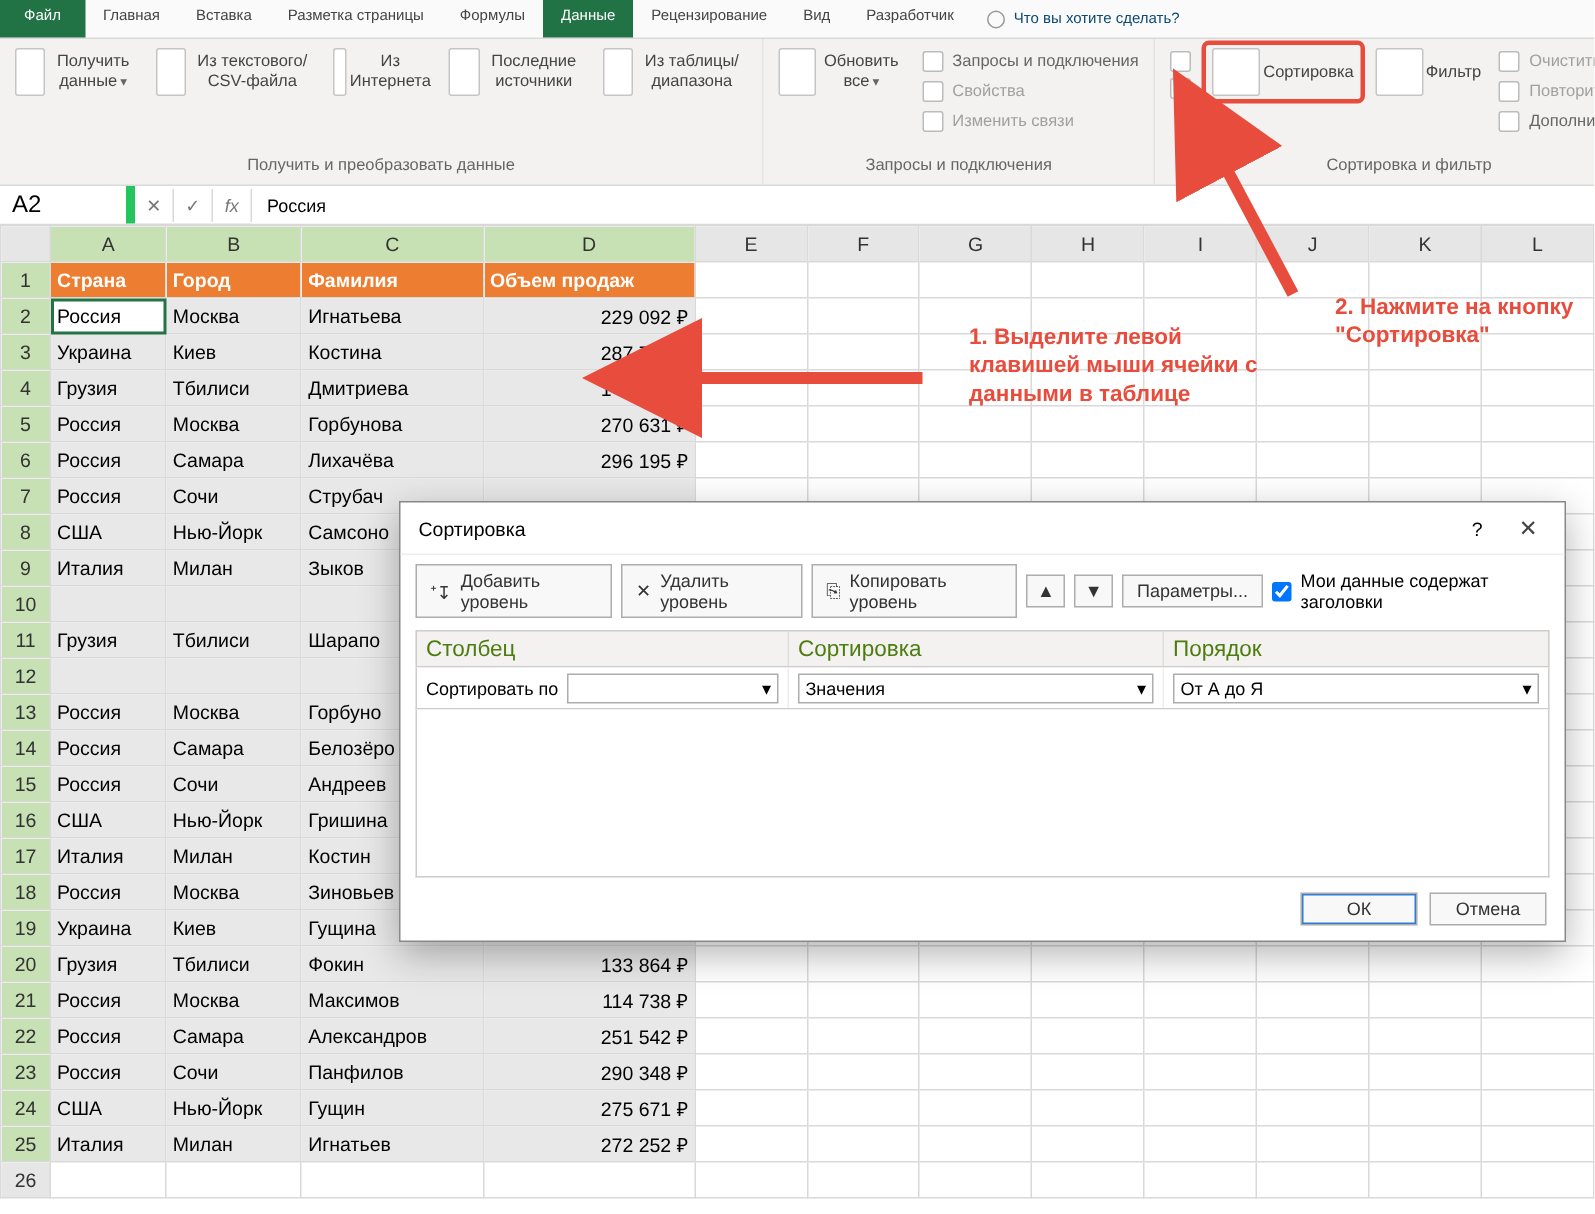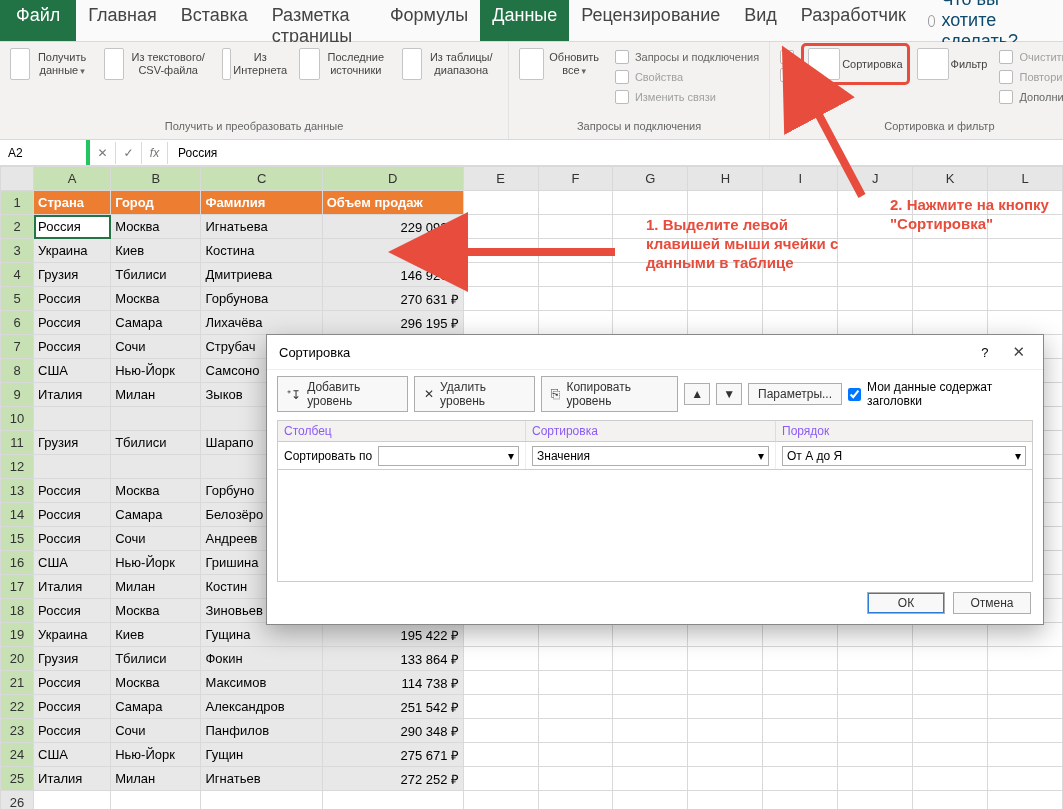--- a/index.html
+++ b/index.html
@@ -10,24 +10,24 @@
     background: #fff;
     width: 1063px;
     height: 809px;
     overflow: hidden;
     position: relative;
   }
   
   .menubar {
     display: flex;
     background: #fafafa;
-    height: 42px;
+    height: 26px;
     border-bottom: 1px solid #d9d9d9;
     user-select: none;
-    font-size: 18px;
+    font-size: 10px;
   }
   .menubar .tab {
     padding: 5px 12px 4px;
     color: #444;
     cursor: default;
   }
   .menubar .tab.active {
     background: #217346;
     color: #fff;
   }
@@ -88,21 +88,21 @@
   .vcol{display:flex;flex-direction:column;gap:2px;justify-content:flex-start;padding-top:2px;}
   .group.sort .bigbtn.highlight {
     outline:3px solid #e74c3c;outline-offset:0px;border-radius:2px;
     padding:2px 4px 2px;
   }
   .chev::after{content:"▾";font-size:9px;color:#666;margin-left:2px;}
   
   .fbar {
     display:flex;align-items:center;height:26px;border-bottom:1px solid #d9d9d9;background:#fff;
   }
-  .fbar .namebox{width:90px;border:none;border-right:4px solid #22c55e;padding:3px 8px;font-size:12px;height:100%;}
+  .fbar .namebox{width:90px;border:none;border-right:6px solid #22c55e;padding:3px 8px;font-size:16px;height:100%;}
   .fbar .btns{display:flex;gap:0;}
   .fbar .fx-btn{width:26px;text-align:center;color:#777;font-size:12px;border-right:1px solid #d9d9d9;padding:4px 0;}
   .fbar .fx-btn.fx{font-style:italic}
   .fbar .val{flex:1;padding:3px 10px;font-size:12px;border:none;height:100%;}
   
   .gridwrap{position:relative;}
   table.sheet{border-collapse:collapse;table-layout:fixed;width:1063px;}
   table.sheet th, table.sheet td{
     border:1px solid #d9d9d9;
     font-size:13px;
@@ -139,21 +139,21 @@
   .dialog .btn{
     border:1px solid #adadad;background:#f8f8f8;padding:3px 9px;display:flex;gap:6px;align-items:center;
     font-size:12px;color:#333;
   }
   .dialog .btn.sq{padding:3px 6px;}
   .dialog .chk{display:flex;gap:6px;align-items:center;margin-left:auto}
   .dialog .chk input{margin:0}
   .dialog .gridhdr{
     display:flex;background:#f3f2f1;border:1px solid #ccc;margin:0 10px;
   }
-  .dialog .gridhdr > div{padding:3px 6px;border-right:1px solid #ddd;font-size:12px;color:#8b5cf6}
+  .dialog .gridhdr > div{padding:3px 6px;border-right:1px solid #ddd;font-size:15px;color:#4d7c0f}
   .dialog .gridhdr .c1{width:248px}
   .dialog .gridhdr .c2{width:250px}
   .dialog .gridhdr .c3{flex:1;border-right:none}
   .dialog .gridrow{
     display:flex;margin:0 10px;border:1px solid #ccc;border-top:none;height:28px;background:#fff;
   }
   .dialog .gridrow > div{padding:2px 6px;border-right:1px solid #eee;display:flex;align-items:center;}
   .dialog .gridrow .c1{width:248px;gap:6px}
   .dialog .gridrow .c2{width:250px}
   .dialog .gridrow .c3{flex:1;border-right:none}

